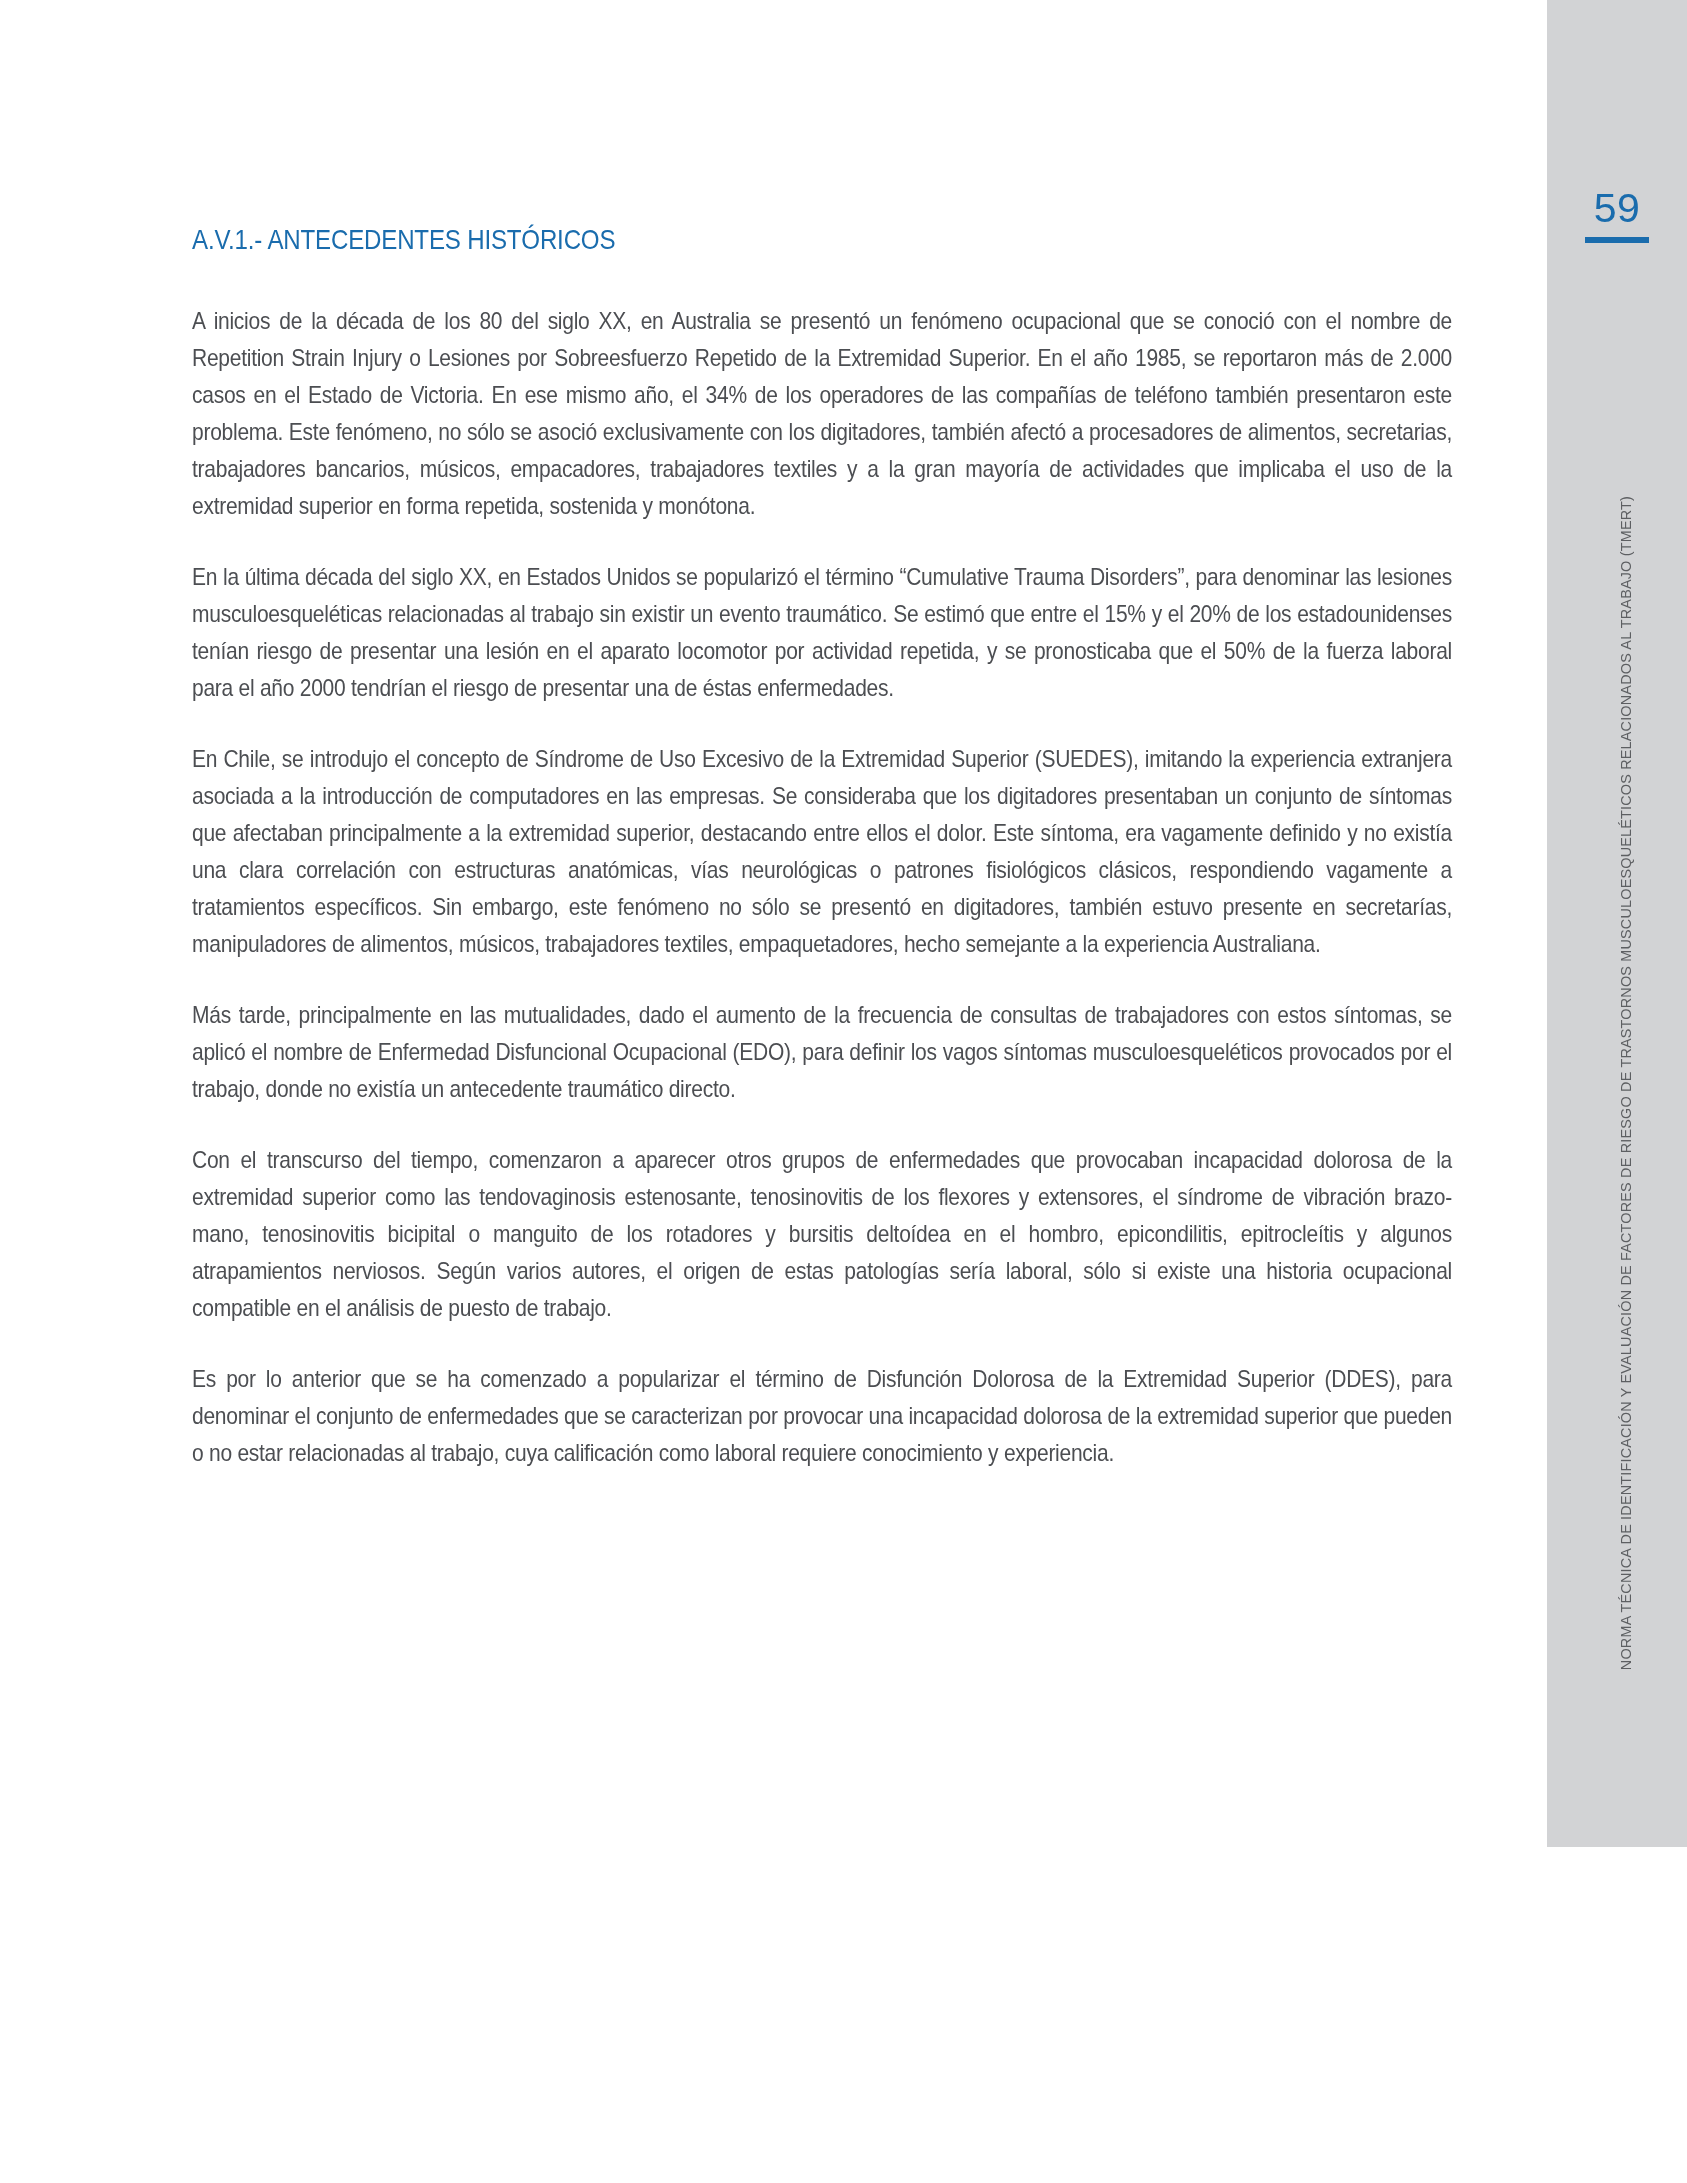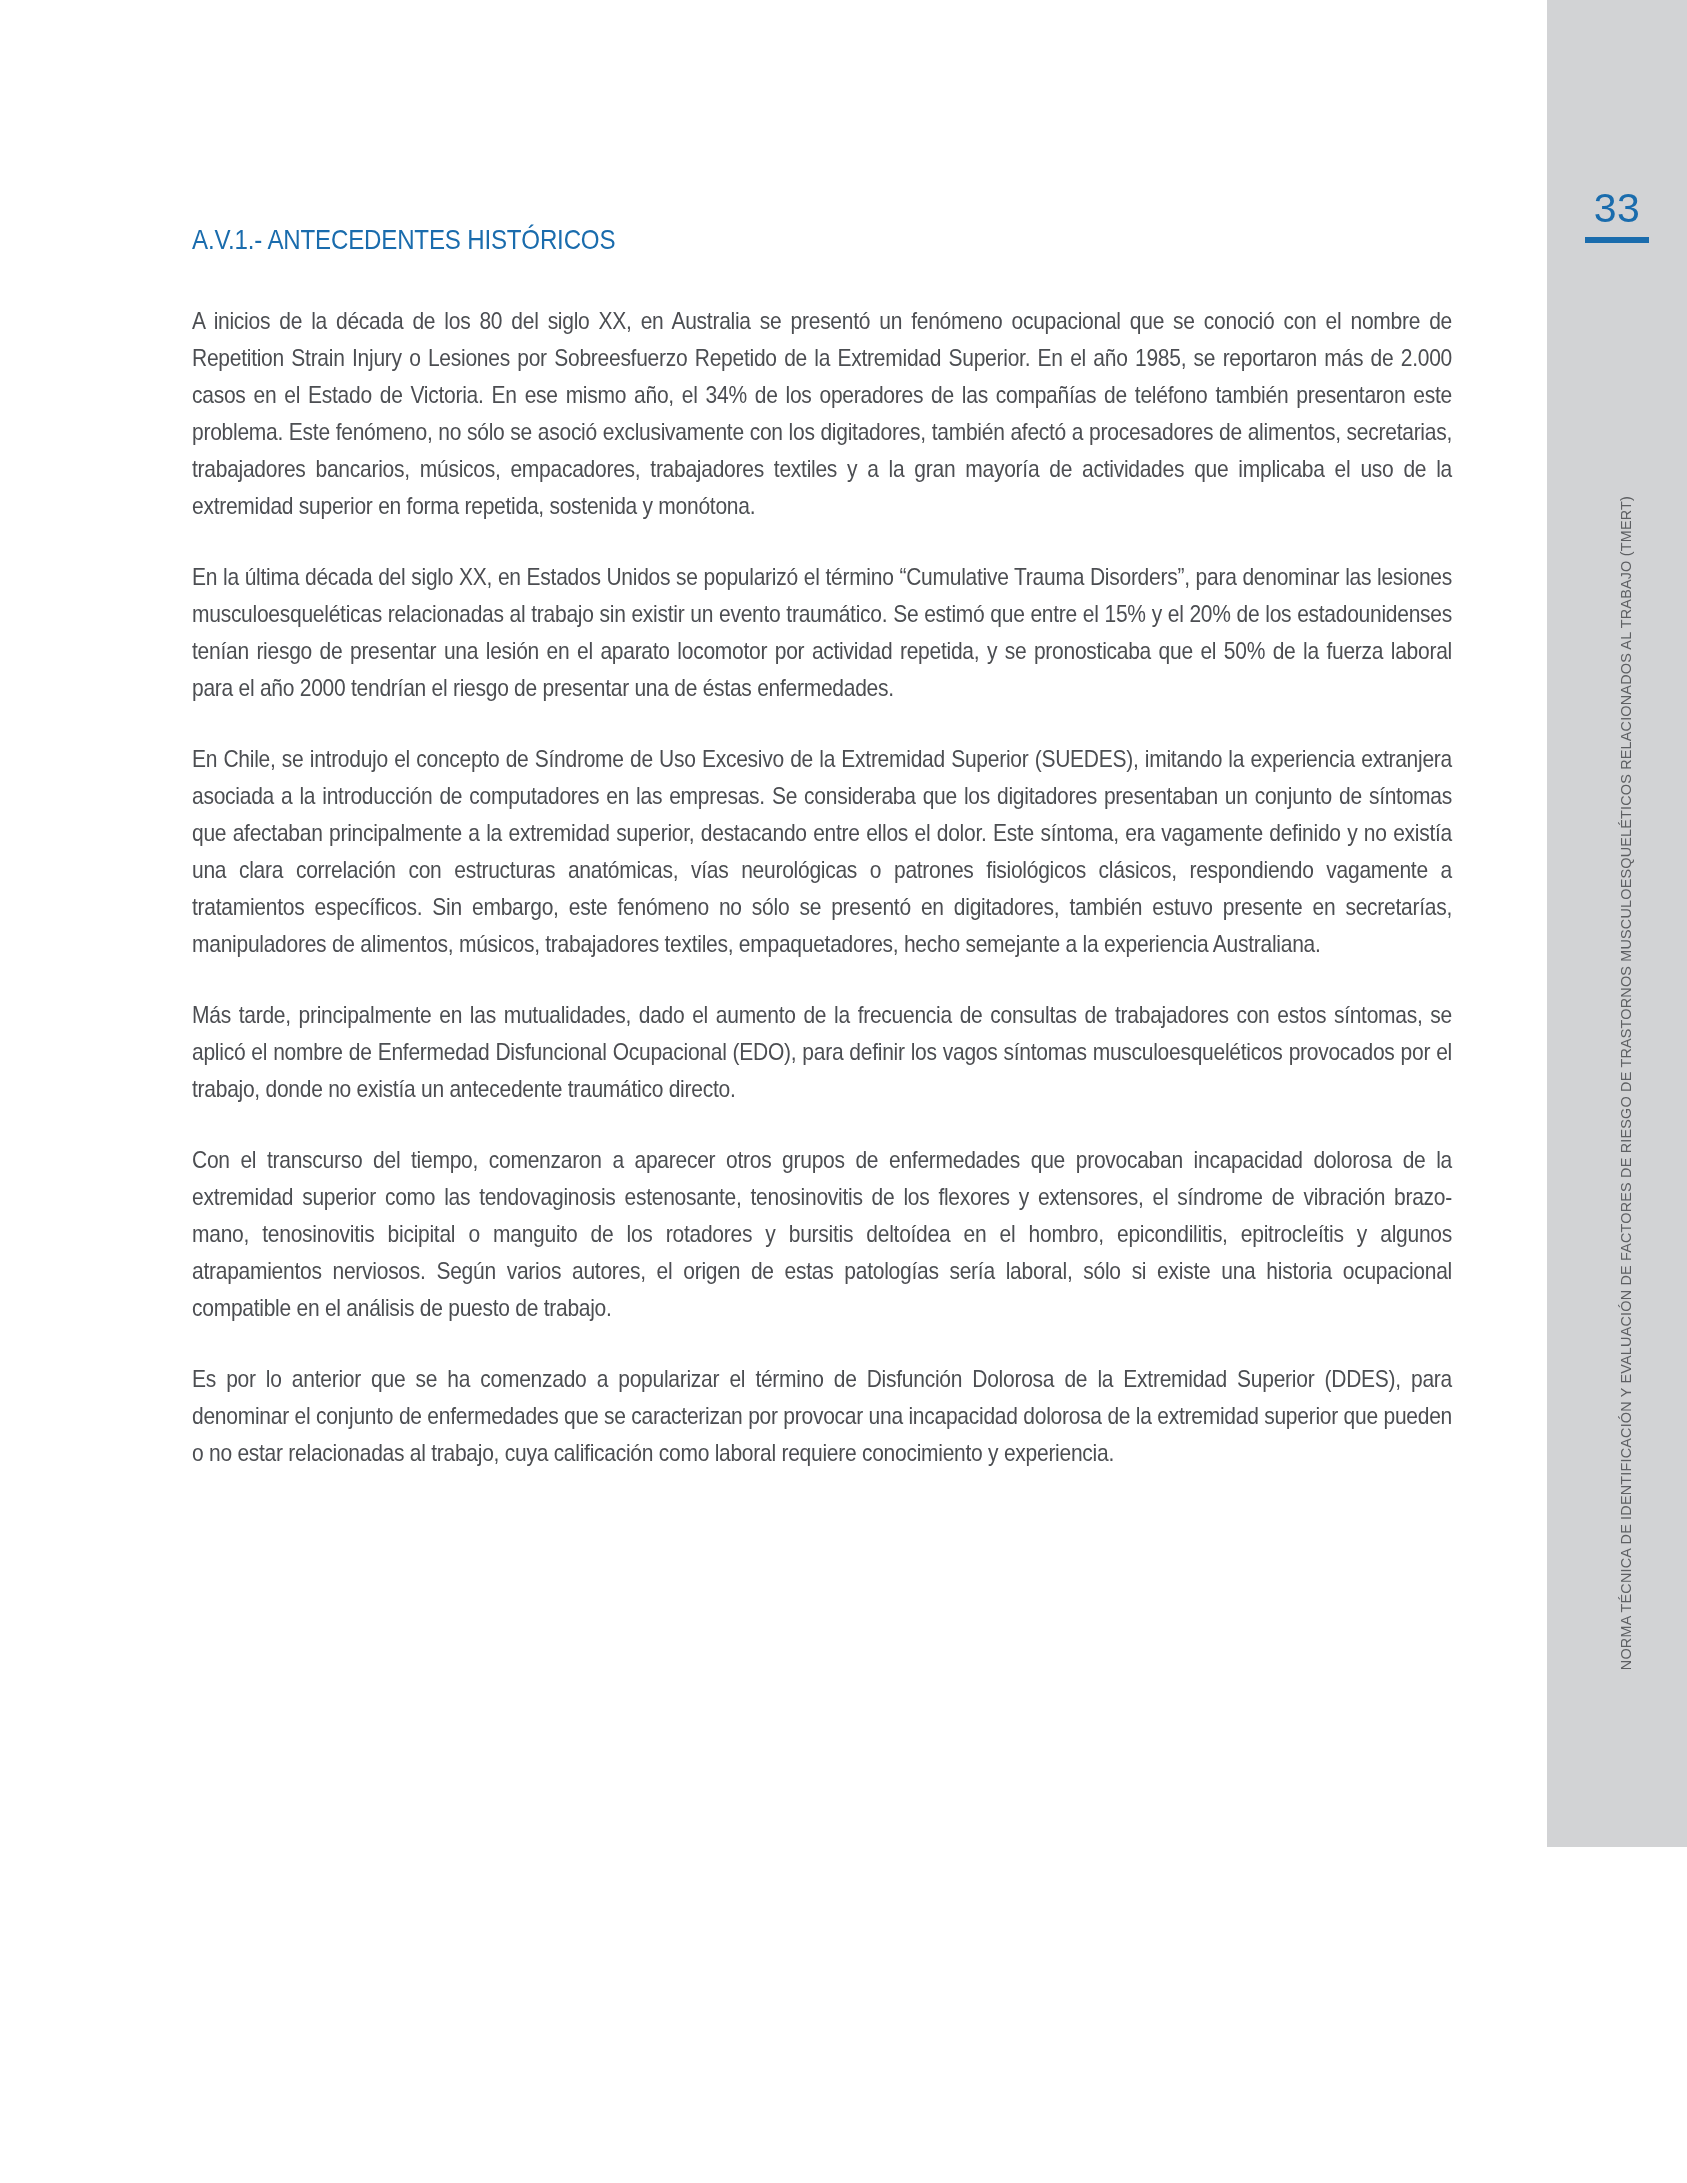--- a/index.html
+++ b/index.html
@@ -160,21 +160,21 @@
 
     <p class="body-paragraph">Con el transcurso del tiempo, comenzaron a aparecer otros grupos de enfermedades que provocaban incapacidad dolorosa de la extremidad superior como las tendovaginosis estenosante, tenosinovitis de los flexores y extensores, el síndrome de vibración brazo-mano, tenosinovitis bicipital o manguito de los rotadores y bursitis deltoídea en el hombro, epicondilitis, epitrocleítis y algunos atrapamientos nerviosos. Según varios autores, el origen de estas patologías sería laboral, sólo si existe una historia ocupacional compatible en el análisis de puesto de trabajo.</p>
 
     <p class="body-paragraph">Es por lo anterior que se ha comenzado a popularizar el término de Disfunción Dolorosa de la Extremidad Superior (DDES), para denominar el conjunto de enfermedades que se caracterizan por provocar una incapacidad dolorosa de la extremidad superior que pueden o no estar relacionadas al trabajo,  cuya calificación como laboral requiere conocimiento y experiencia.</p>
 
   </div>
 
   <div class="side-rail">
 
     <div class="page-number-block">
-      <div class="page-number">33</div>
+      <div class="page-number">59</div>
       <div class="page-number-rule"></div>
     </div>
 
     <div class="rail-vertical-title">
       <span>NORMA TÉCNICA DE IDENTIFICACIÓN Y EVALUACIÓN DE FACTORES DE RIESGO DE TRASTORNOS MUSCULOESQUELÉTICOS RELACIONADOS AL TRABAJO (TMERT)</span>
     </div>
 
     <div class="flag-bars">
       <div class="flag-blue"></div>
       <div class="flag-red"></div>

